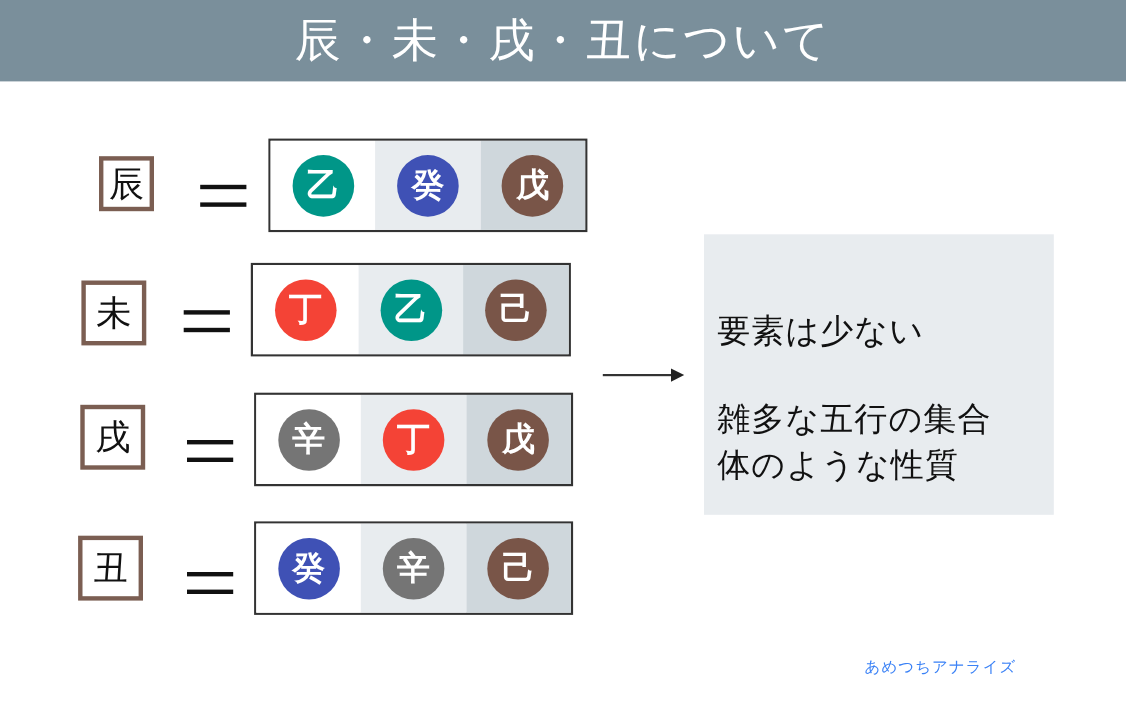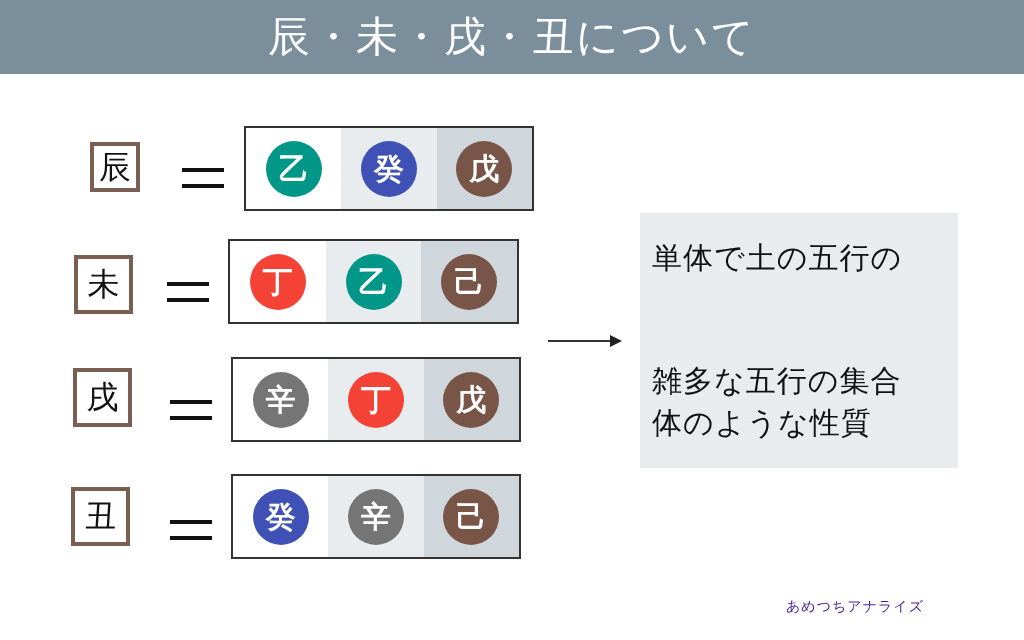--- a/index.html
+++ b/index.html
@@ -17,21 +17,21 @@
   .cell { flex:1; position:relative; }
   .cell.c0 { background:#ffffff; } .cell.c1 { background:#e8ecef; } .cell.c2 { background:#cfd7dc; }
   .circle { position:absolute; left:50%; top:50%; width:56px; height:56px; margin-left:-28px; margin-top:-28px;
          border-radius:50%; color:#fff; text-align:center; line-height:56px; font-size:30px; font-weight:bold; }
   .arrow { position:absolute; left:548px; top:340px; width:70px; height:2px; background:#333; }
   .arrow::after { content:""; position:absolute; right:-4px; top:-5px; border-left:12px solid #222;
          border-top:6px solid transparent; border-bottom:6px solid transparent; }
   .note { position:absolute; left:640px; top:213px; width:318px; height:255px; background:#e8ecef; }
   .note-line { position:absolute; left:12px; font-size:30px; color:#111; letter-spacing:1px; white-space:nowrap; }
   .credit { position:absolute; left:786px; top:598px; font-family:"DejaVu Serif", "Liberation Serif", serif;
-         font-size:14px; color:#4c1d95; letter-spacing:1px; }
+         font-size:14px; color:#3b82f6; letter-spacing:1px; }
 </style>
 </head>
 <body>
 
 <div class="header">
   <div class="header-title">辰・未・戌・丑について</div>
 </div>
 
 <div class="branch-box" style="left:90px;top:142px;"><span>辰</span></div>
 <div class="equals" style="left:182px;top:168px;"></div>
@@ -85,18 +85,18 @@
       <div class="circle" style="background: rgb(117, 117, 117);">辛</div>
     </div>
   <div class="cell c2">
       <div class="circle" style="background: rgb(121, 85, 72);">己</div>
     </div>
 </div>
 
 <div class="arrow"></div>
 
 <div class="note">
-  <div class="note-line" style="top:25px;">単体で土の五行の</div>
+  <div class="note-line" style="top:68px;">要素は少ない</div>
   <div class="note-line" style="top:190px;">体のような性質</div>
   <div class="note-line" style="top:148px;">雑多な五行の集合</div>
 </div>
 
 <div class="credit">あめつちアナライズ</div>
 
 </body></html>

